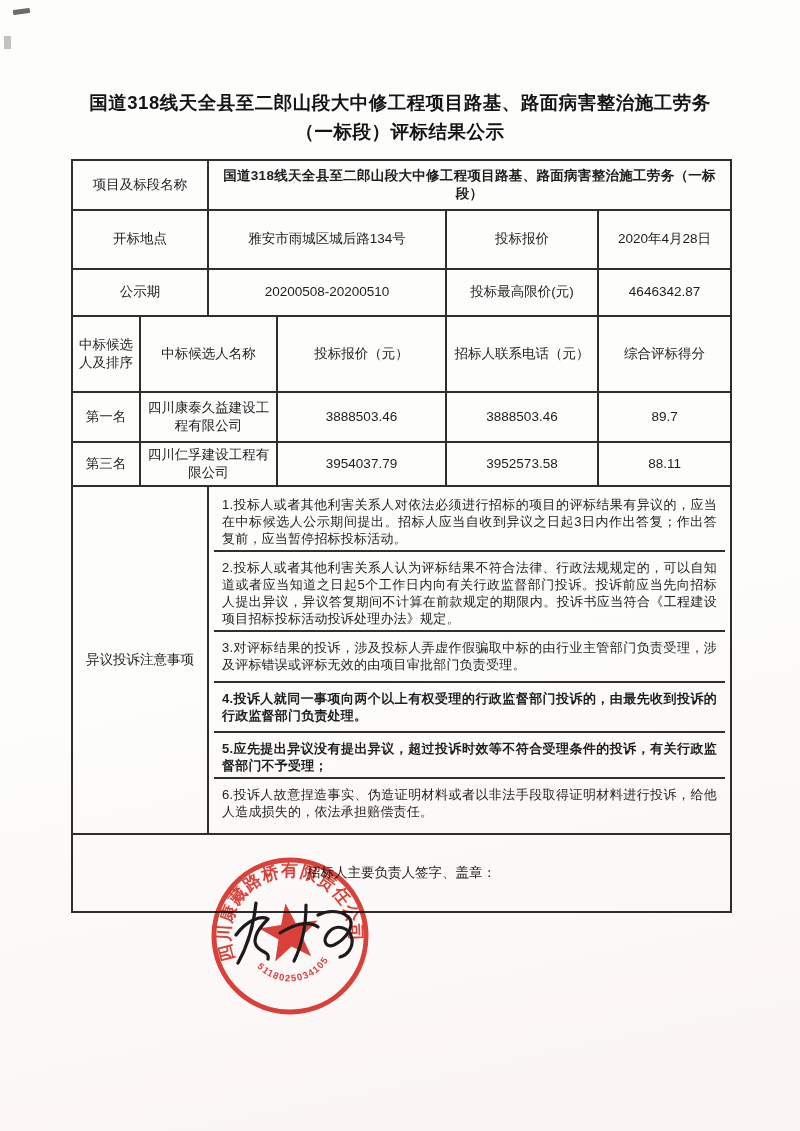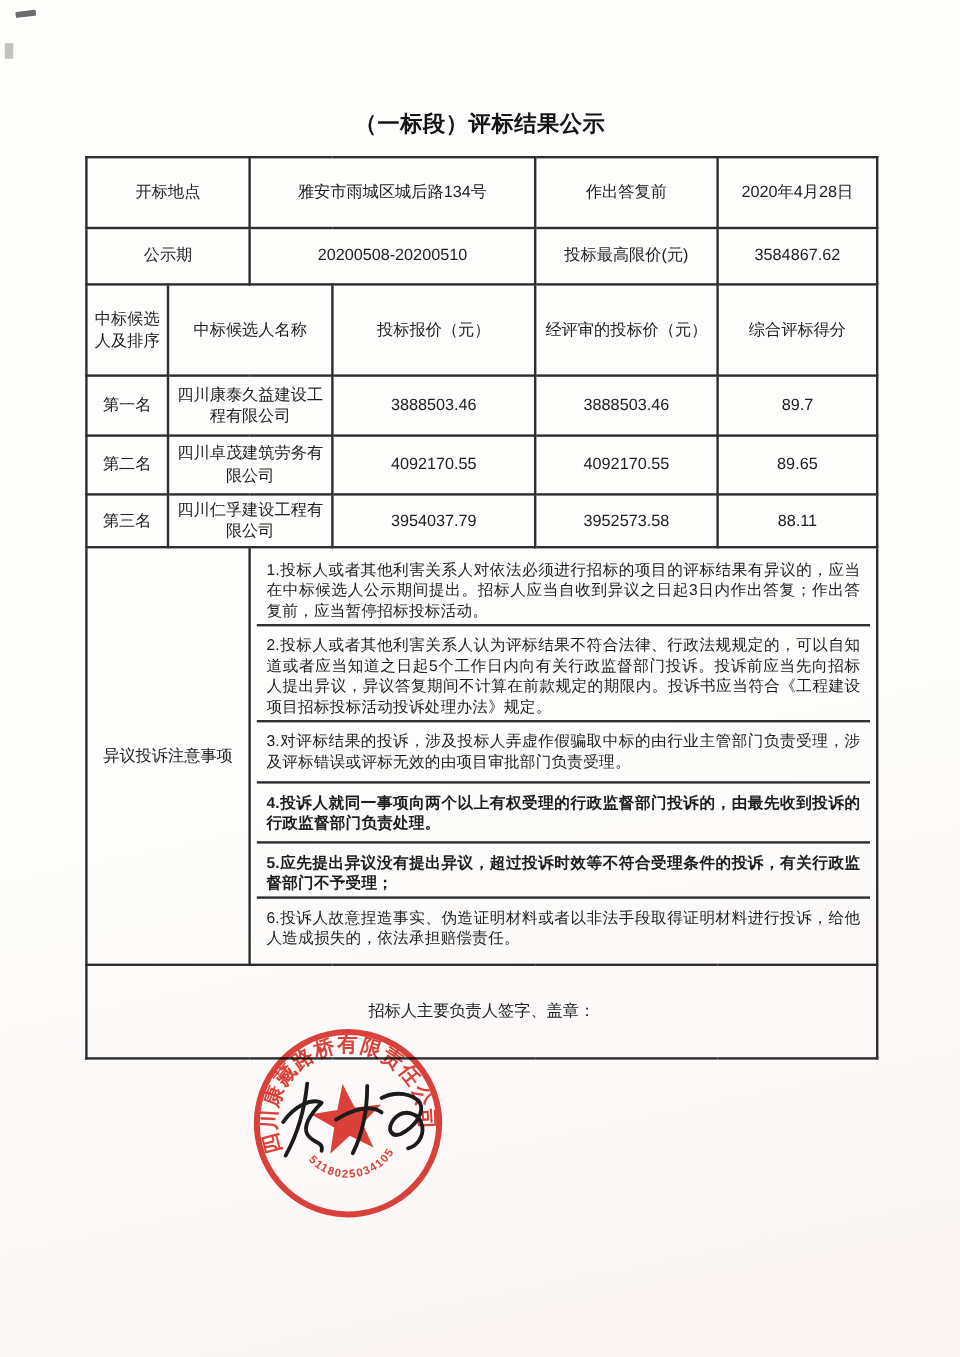--- a/index.html
+++ b/index.html
@@ -98,73 +98,71 @@
 </style>
 </head>
 <body>
 
 <div class="page">
 
   <div class="scan-mark1"></div>
   <div class="scan-mark2"></div>
 
   <div class="doc-title">
+    <div>国道318线天全县至二郎山段大中修工程项目路基、路面病害整治施工劳务</div>
     <div>（一标段）评标结果公示</div>
   </div>
 
   <table class="main">
     <colgroup>
       <col style="width:68px">
         <col style="width:68px">
         <col style="width:69px">
       <col style="width:169px">
         <col style="width:152px">
         <col style="width:133px">
     </colgroup>
 
     <tbody>
+        <tr style="height:50px">
+      <td colspan="2">项目及标段名称</td>
+      <td colspan="4" class="project-value">国道318线天全县至二郎山段大中修工程项目路基、路面病害整治施工劳务（一标段）</td>
+    </tr>
 
 
     <tr style="height:59px">
       <td colspan="2">开标地点</td>
       <td colspan="2">雅安市雨城区城后路134号</td>
-      <td>作出答复前</td>
+      <td>投标报价</td>
       <td>2020年4月28日</td>
     </tr>
 
     <tr style="height:47px">
       <td colspan="2">公示期</td>
       <td colspan="2">20200508-20200510</td>
       <td>投标最高限价(元)</td>
-      <td>3584867.62</td>
+      <td>4646342.87</td>
     </tr>
 
     <tr style="height:76px">
       <td>中标候选人及排序</td>
       <td colspan="2">中标候选人名称</td>
       <td>投标报价（元）</td>
-      <td>经评审的投标价（元）</td>
+      <td>招标人联系电话（元）</td>
       <td>综合评标得分</td>
     </tr>
 
     <tr style="height:50px">
       <td>第一名</td>
       <td colspan="2">四川康泰久益建设工程有限公司</td>
       <td>3888503.46</td>
       <td>3888503.46</td>
       <td>89.7</td>
     </tr>
 
-    <tr style="height:49px">
-      <td>第二名</td>
-      <td colspan="2">四川卓茂建筑劳务有限公司</td>
-      <td>4092170.55</td>
-      <td>4092170.55</td>
-      <td>89.65</td>
-    </tr>
 
     <tr style="height:44px">
       <td>第三名</td>
       <td colspan="2">四川仁孚建设工程有限公司</td>
       <td>3954037.79</td>
       <td>3952573.58</td>
       <td>88.11</td>
     </tr>
 
     <tr style="height:328px">

